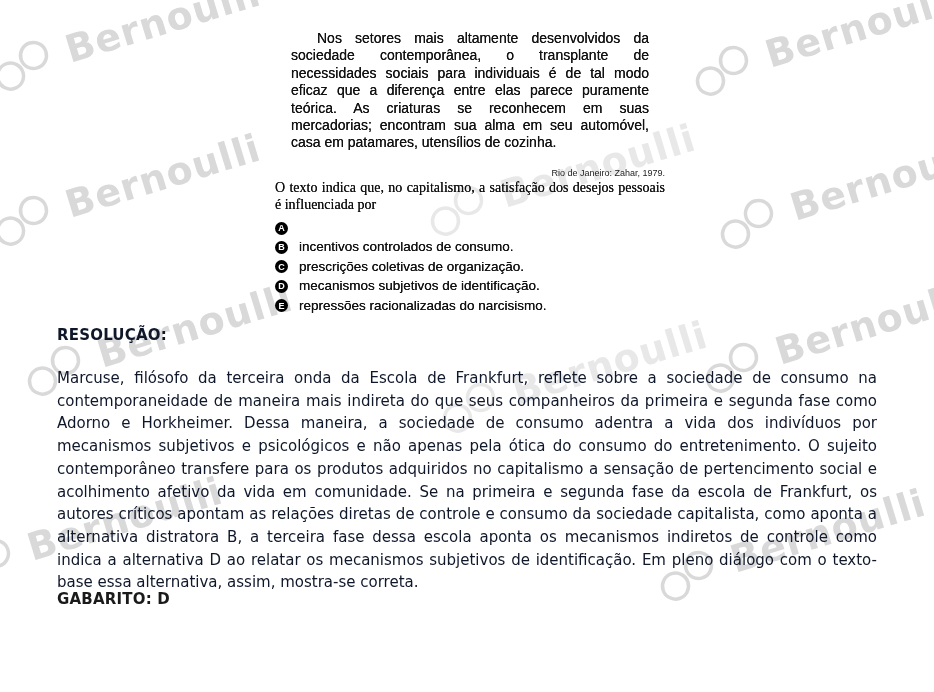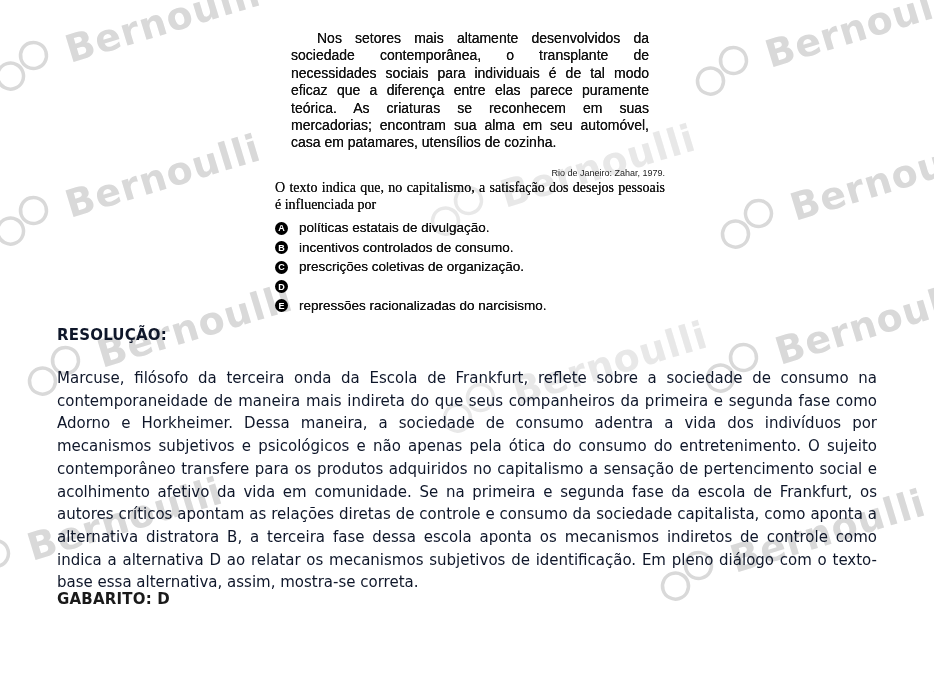--- a/index.html
+++ b/index.html
@@ -206,32 +206,32 @@
 
   <div class="citation">
     <div>Rio de Janeiro: Zahar, 1979.</div>
   </div>
 
   <p class="stem" style="margin:0">O texto indica que, no capitalismo, a satisfação dos desejos pessoais é influenciada por</p>
 
   <div class="options">
     <div class="option">
       <span class="opt-letter">A</span>
-      <span>políticas estatais de divulgação.</span>
     </div>
     <div class="option">
       <span class="opt-letter">B</span>
       <span>incentivos controlados de consumo.</span>
     </div>
     <div class="option">
       <span class="opt-letter">C</span>
       <span>prescrições coletivas de organização.</span>
     </div>
     <div class="option">
       <span class="opt-letter">D</span>
+      <span>mecanismos subjetivos de identificação.</span>
     </div>
     <div class="option">
       <span class="opt-letter">E</span>
       <span>repressões racionalizadas do narcisismo.</span>
     </div>
   </div>
 </div>
 
 <div class="resolution">
   <div class="res-heading">RESOLUÇÃO:</div>

